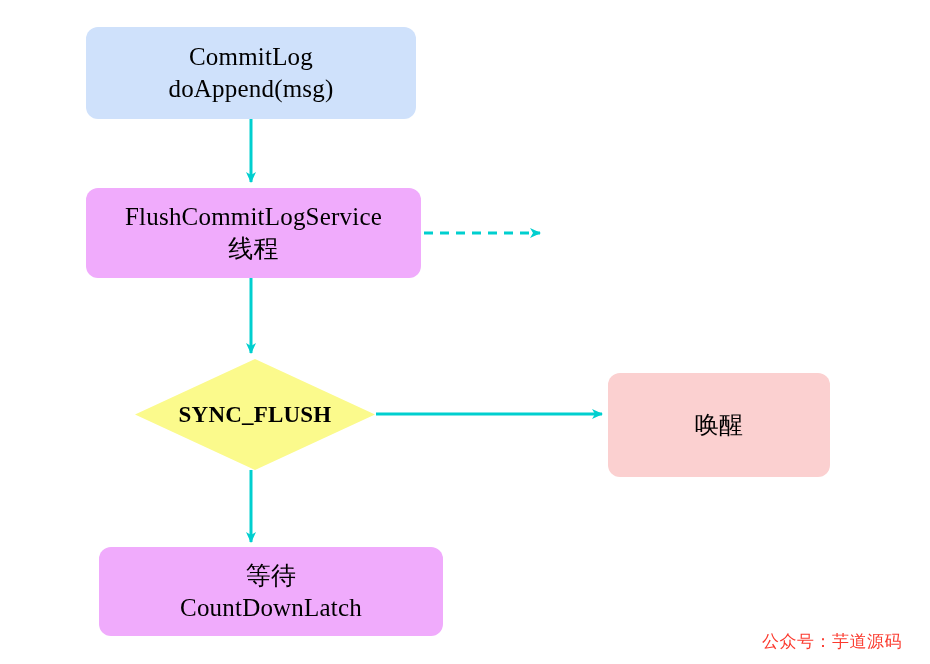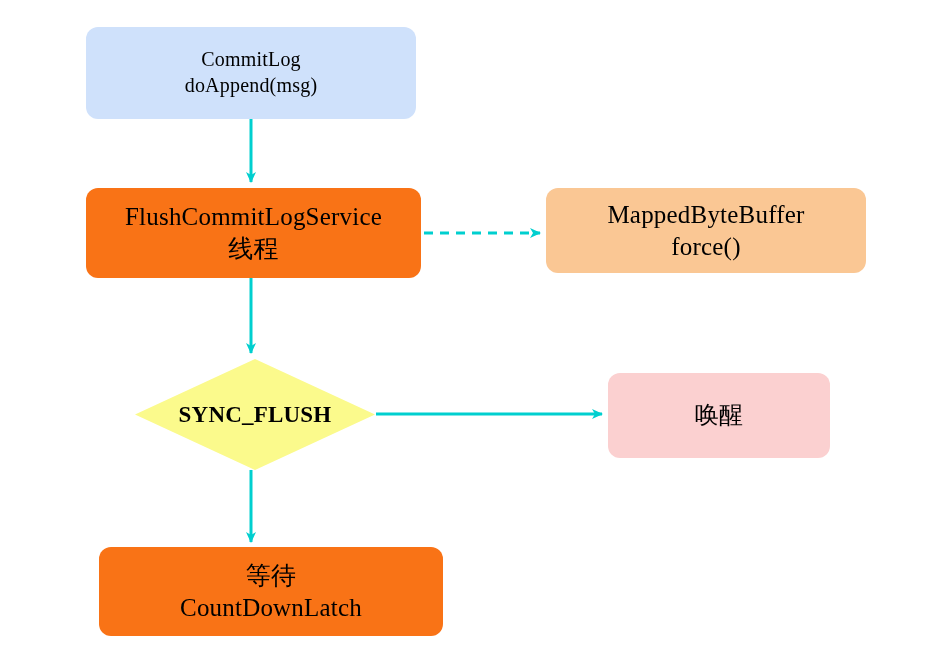--- a/index.html
+++ b/index.html
@@ -24,21 +24,21 @@
     text-align: center;
     color: #000000;
     line-height: 1.28;
     white-space: pre-line;
     letter-spacing: 0.2px;
   }
   .rounded {
     border-radius: 12px;
   }
   .node-blue   { background: #cfe1fb; }
-  .node-green  { background: #f97316; }
+  .node-green  { background: #f0abfc; }
   .node-orange { background: #fac794; }
   .node-pink   { background: #fbd0d0; }
 
   .diamond-wrap {
     position: absolute;
   }
   .diamond-wrap svg {
     position: absolute;
     left: 0;
     top: 0;
@@ -101,35 +101,34 @@
 
     <g>
       <line x1="376" y1="414" x2="602" y2="414" stroke="#00cfcf" stroke-width="3" marker-end="url(#arrowhead)"></line>
     </g>
 
     <g>
       <line x1="251" y1="470" x2="251" y2="542" stroke="#00cfcf" stroke-width="3" marker-end="url(#arrowhead)"></line>
     </g>
   </svg>
 
-  <div class="node rounded node-blue" style="left:86px; top:27px; width:330px; height:92px; font-size:20px;">CommitLog
+  <div class="node rounded node-blue" style="left:86px; top:27px; width:330px; height:92px; font-size:25px;">CommitLog
 doAppend(msg)</div>
 
   <div class="node rounded node-green" style="left:86px; top:188px; width:335px; height:90px; font-size:25px;">FlushCommitLogService
 线程</div>
 
-  <div class="node rounded node-orange" style="left:546px; top:188px; width:320px; height:85px; font-size:25px;">MappedByteBuffer
-force()</div>
 
   <div class="diamond-wrap" style="left:135px; top:359px; width:240px; height:111px;font-weight:bold;">
     <svg width="240" height="111" viewBox="0 0 240 111" xmlns="http://www.w3.org/2000/svg">
       <polygon points="120,0 240,55.5 120,111 0,55.5" fill="#fbfa8c"></polygon>
     </svg>
     <div class="diamond-label" style="font-size:23px;">SYNC_FLUSH</div>
   </div>
 
-  <div class="node rounded node-pink" style="left:608px; top:373px; width:222px; height:85px; font-size:24px;">唤醒</div>
+  <div class="node rounded node-pink" style="left:608px; top:373px; width:222px; height:104px; font-size:24px;">唤醒</div>
 
   <div class="node rounded node-green" style="left:99px; top:547px; width:344px; height:89px; font-size:25px;">等待
 CountDownLatch</div>
 
+  <div class="watermark" style="left:762px; top:630px;">公众号：芋道源码</div>
 
 </div>
 
 </body></html>

